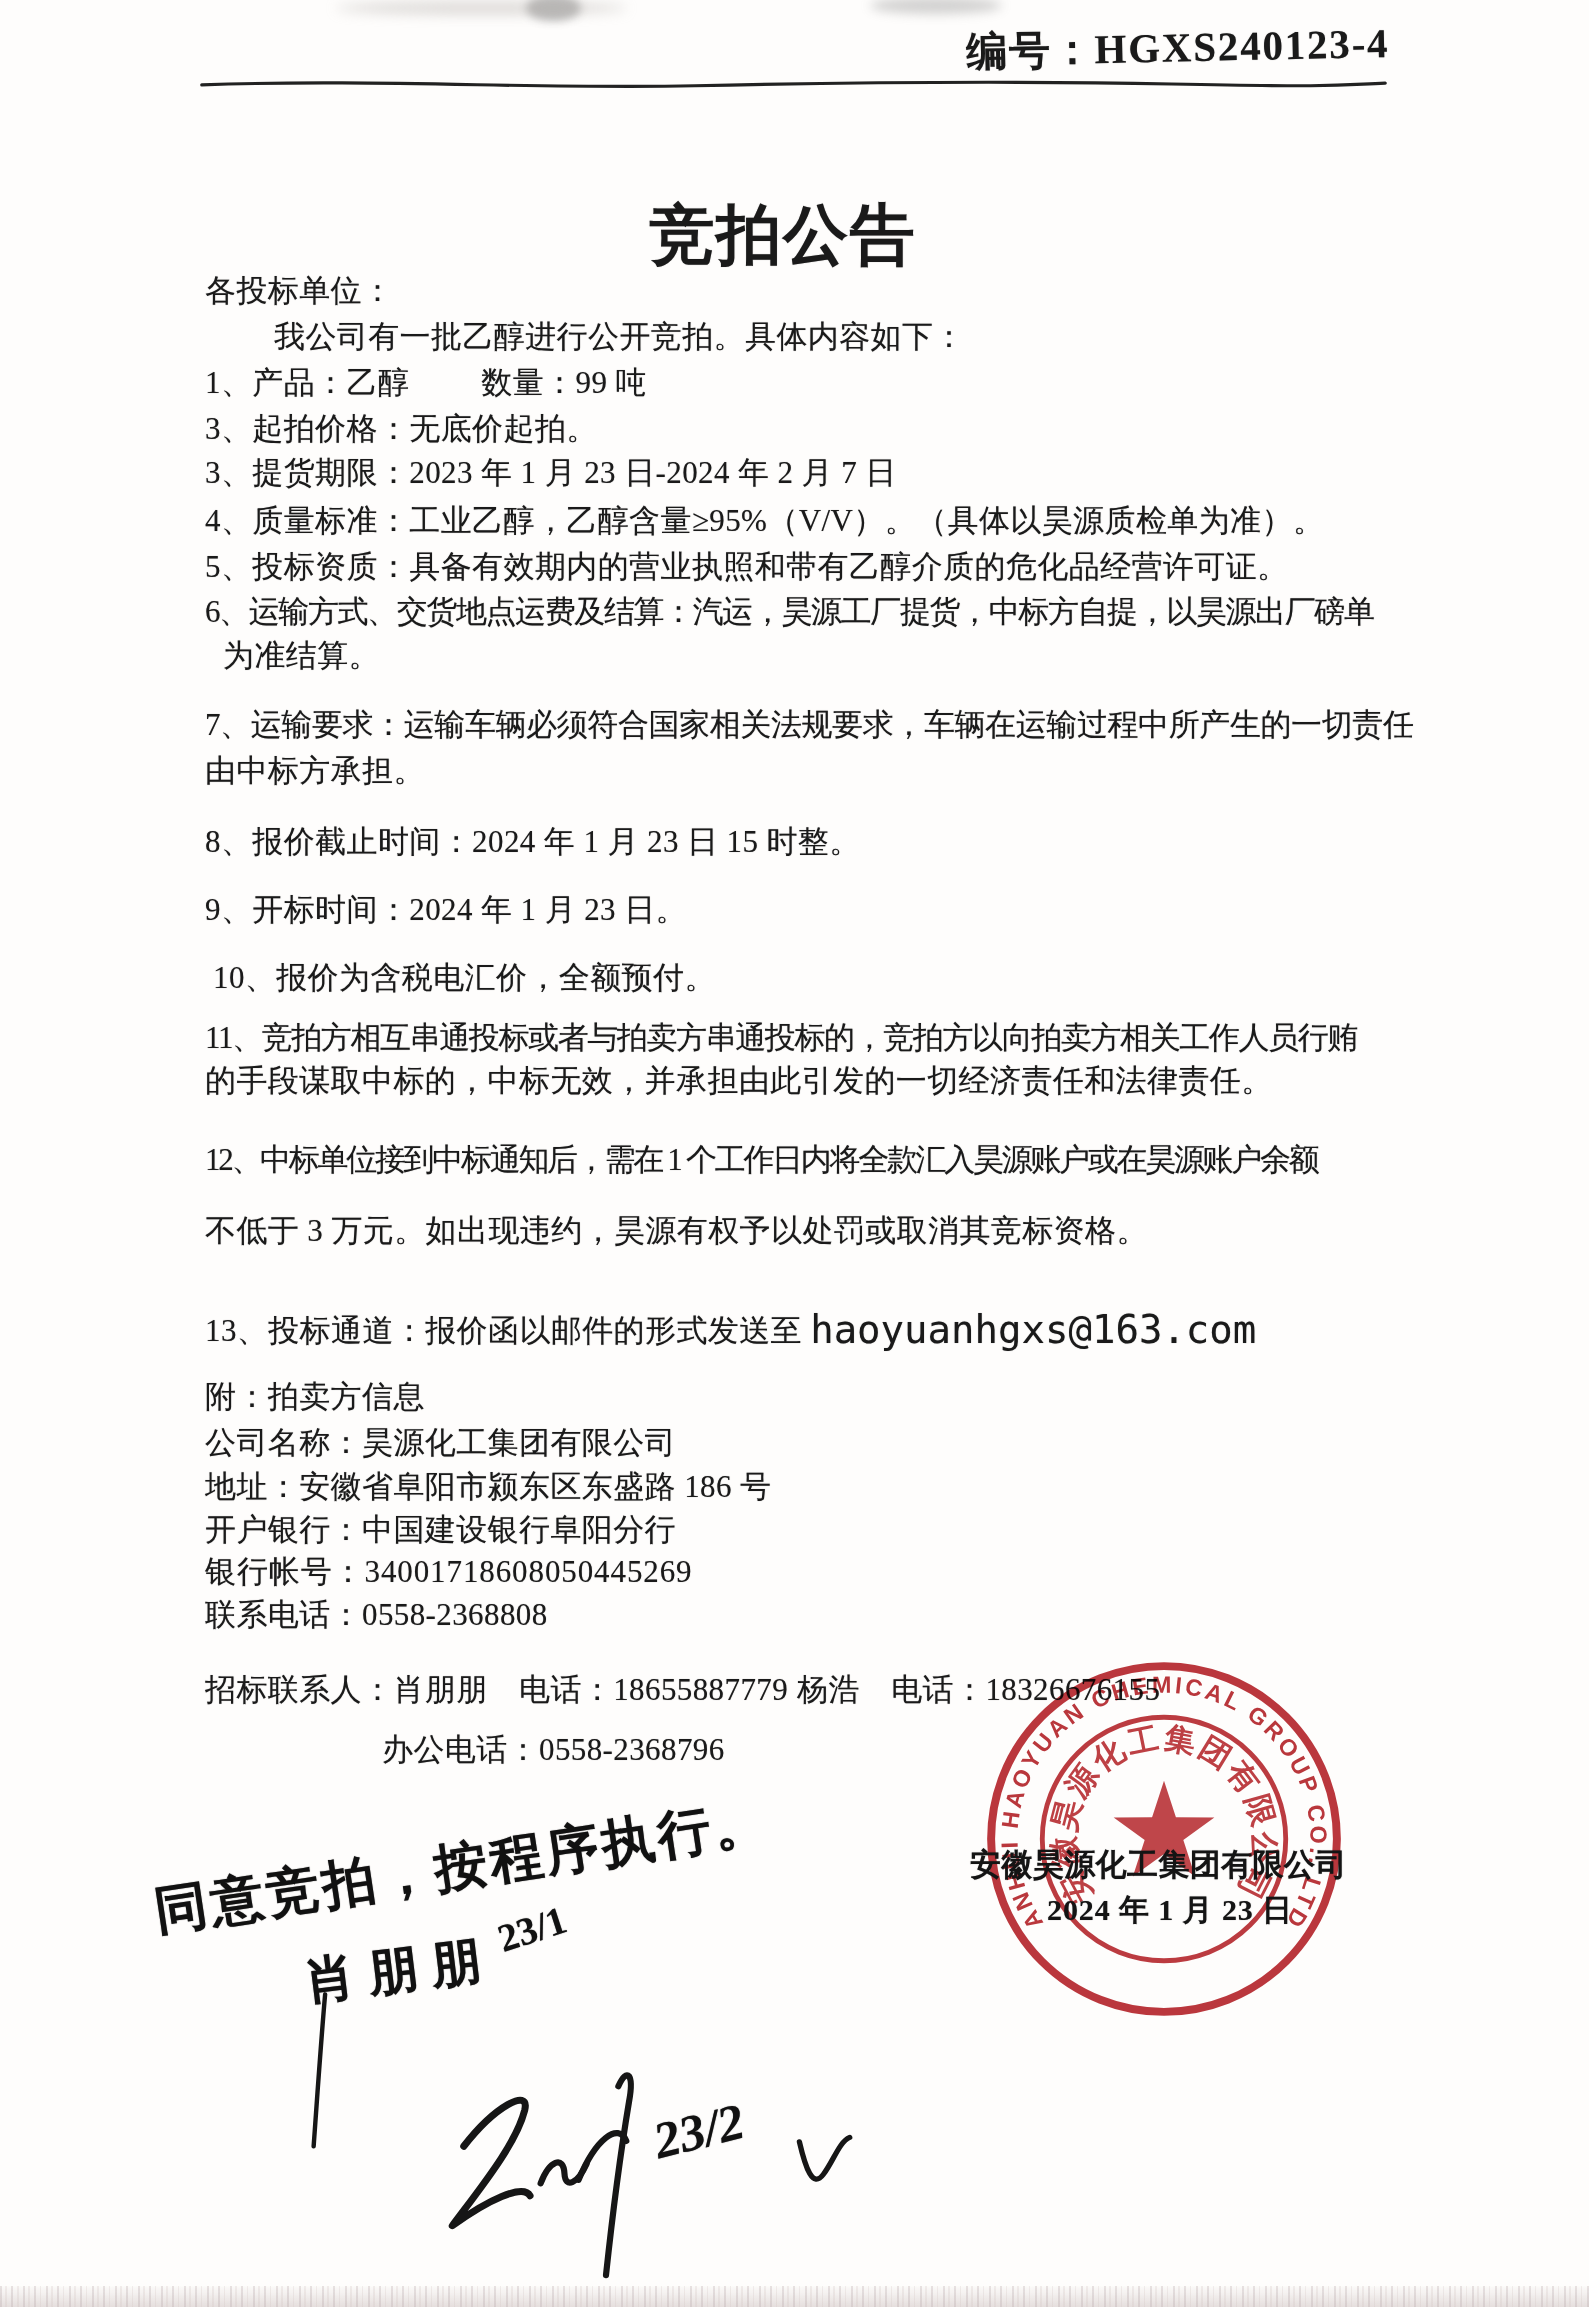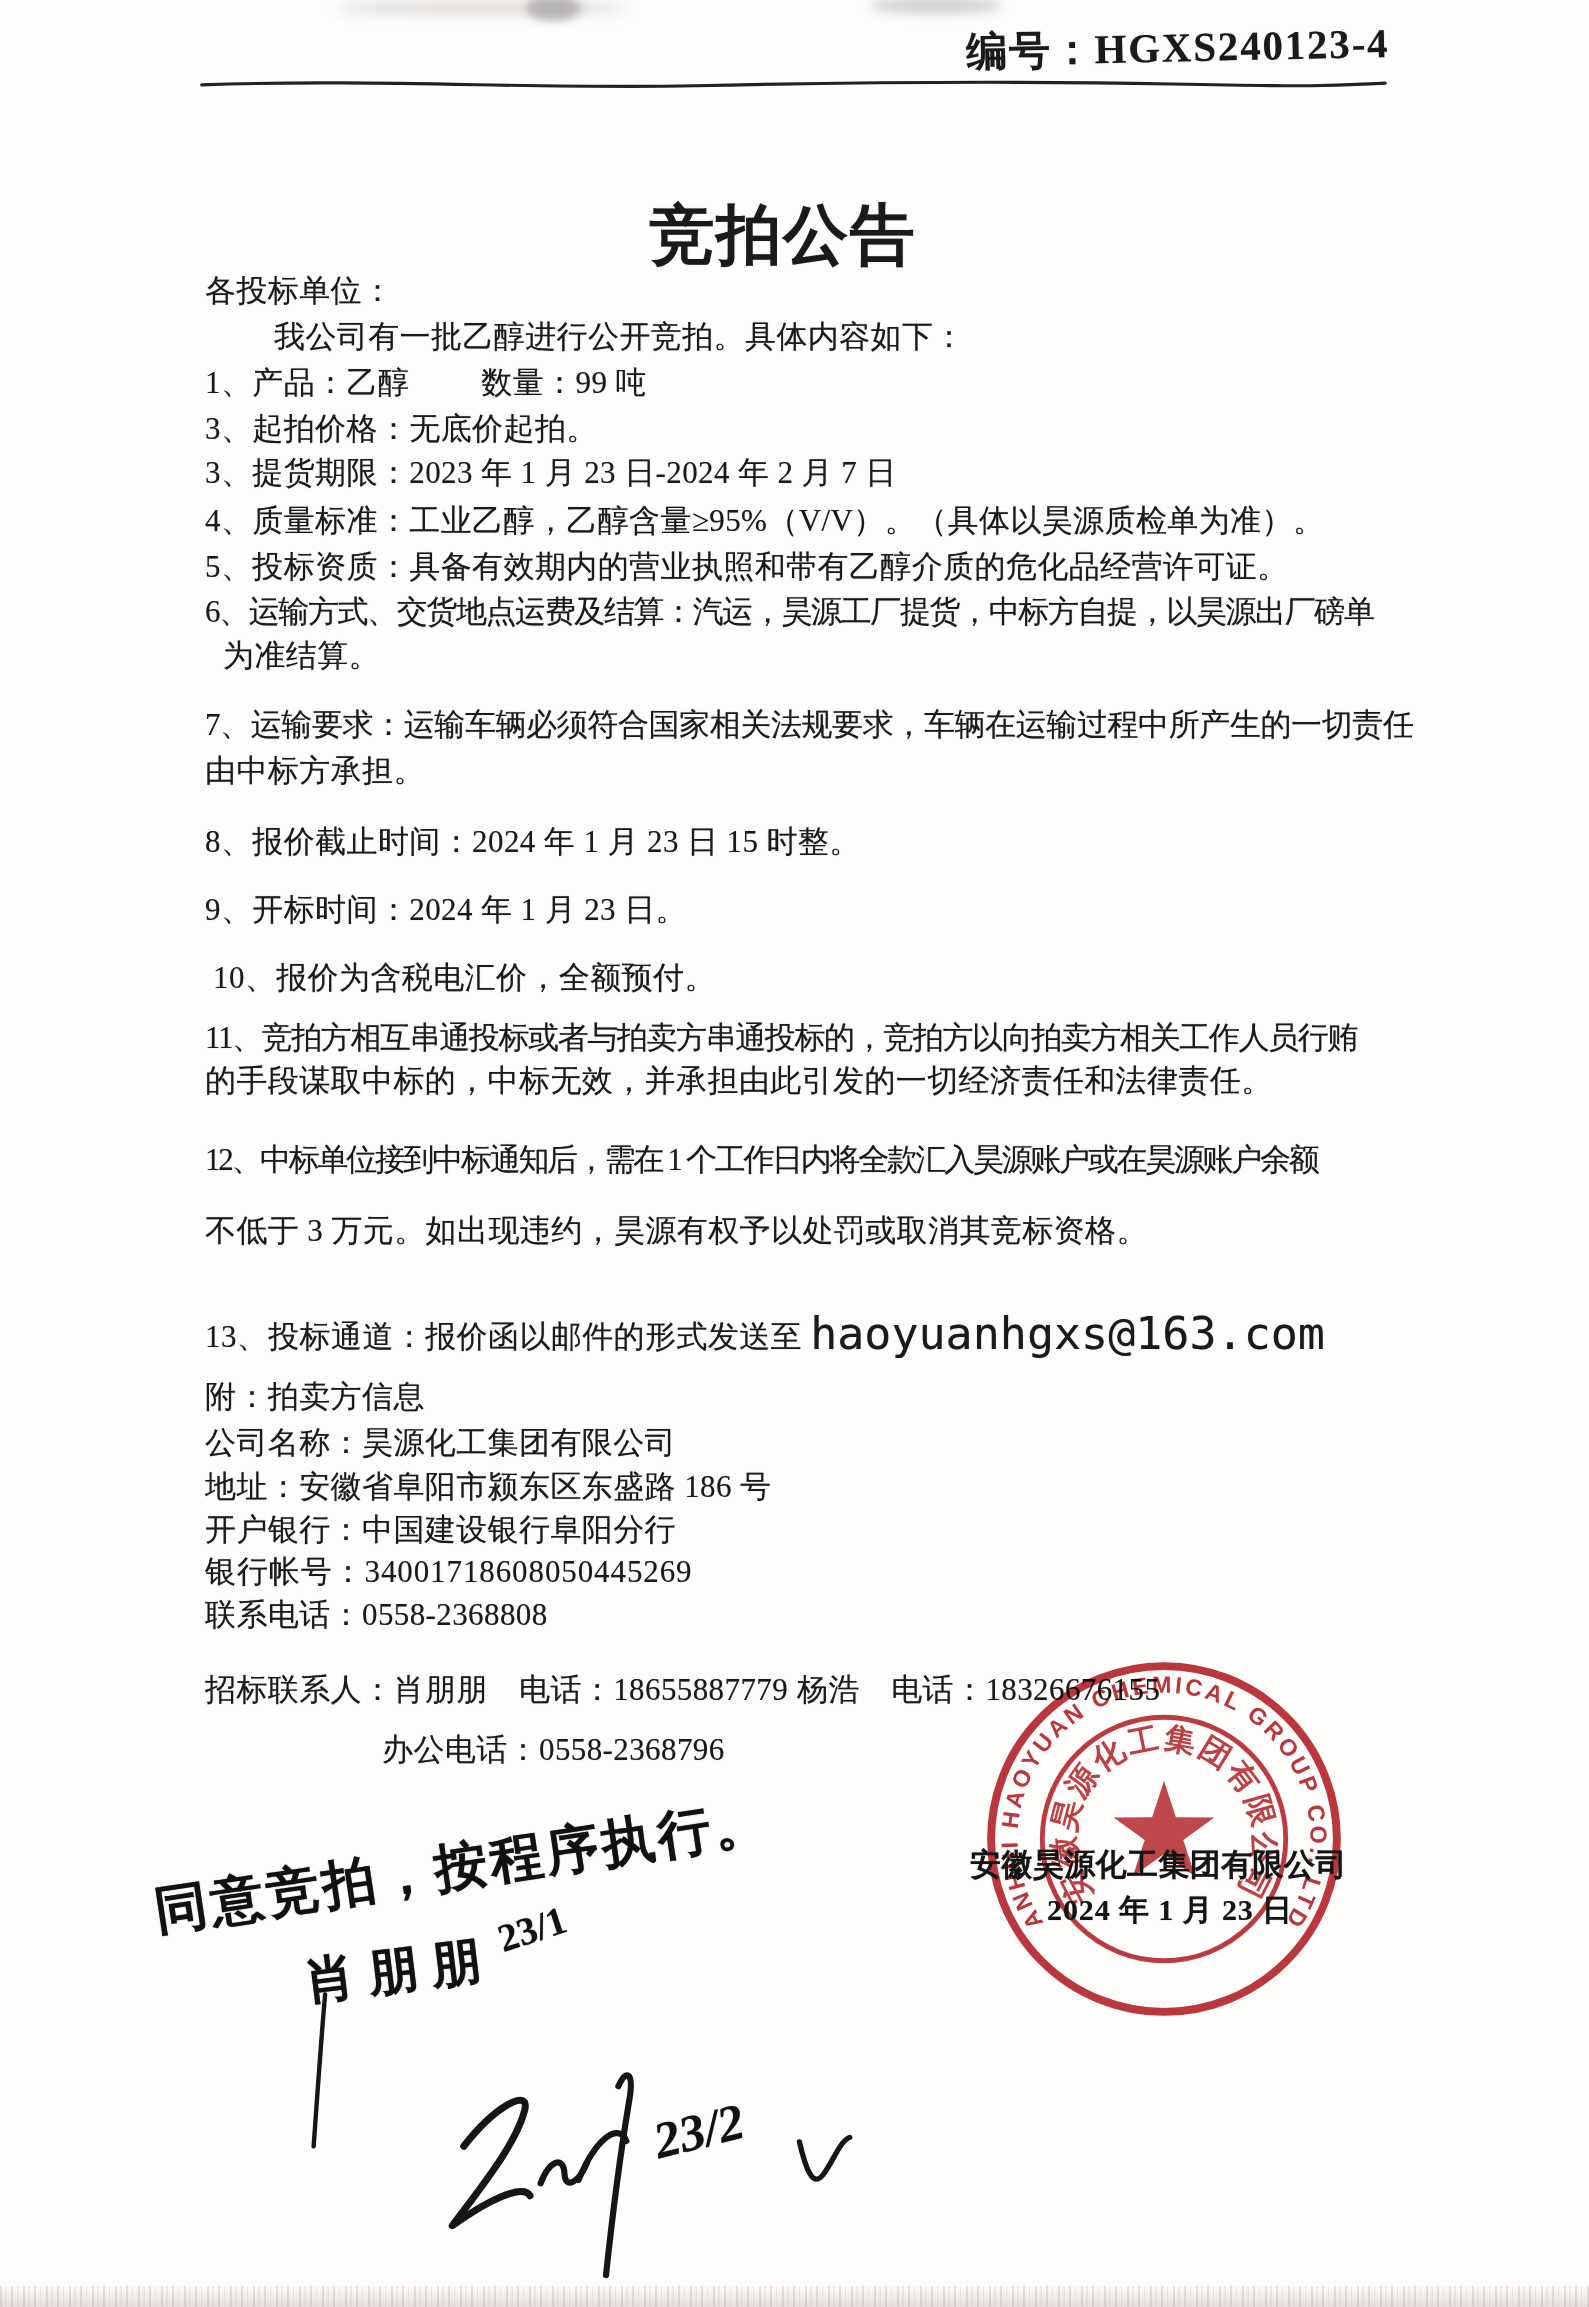--- a/index.html
+++ b/index.html
@@ -42,21 +42,21 @@
   .i8{top:821px;left:205px;}
   .i9{top:889px;left:205px;}
   .i10{top:957px;left:189px;margin-left:24px;}
   .i11a{top:1017px;left:205px;}
   .i11b{top:1060px;left:205px;}
   .i12a{top:1139px;left:205px;}
   .i12b{top:1210px;left:205px;}
   .i13{top:1305px;left:205px;}
   .email{
     font-family:"DejaVu Sans Mono","Liberation Mono",monospace;
-    font-size:45px;letter-spacing:0;position:relative;top:1.8px;
+    font-size:39px;letter-spacing:0;position:relative;top:1.8px;
   }
   .apx{top:1376px;left:205px;}
   .co{top:1422px;left:205px;}
   .addr{top:1466px;left:205px;}
   .bank{top:1509px;left:205px;}
   .acct{top:1551px;left:205px;letter-spacing:0.9px;}
   .tel{top:1594px;left:205px;}
   .contact-l{top:1669px;left:205px;}
   .contact-r{top:1669px;left:797px;}
   .office{top:1729px;left:382px;}

